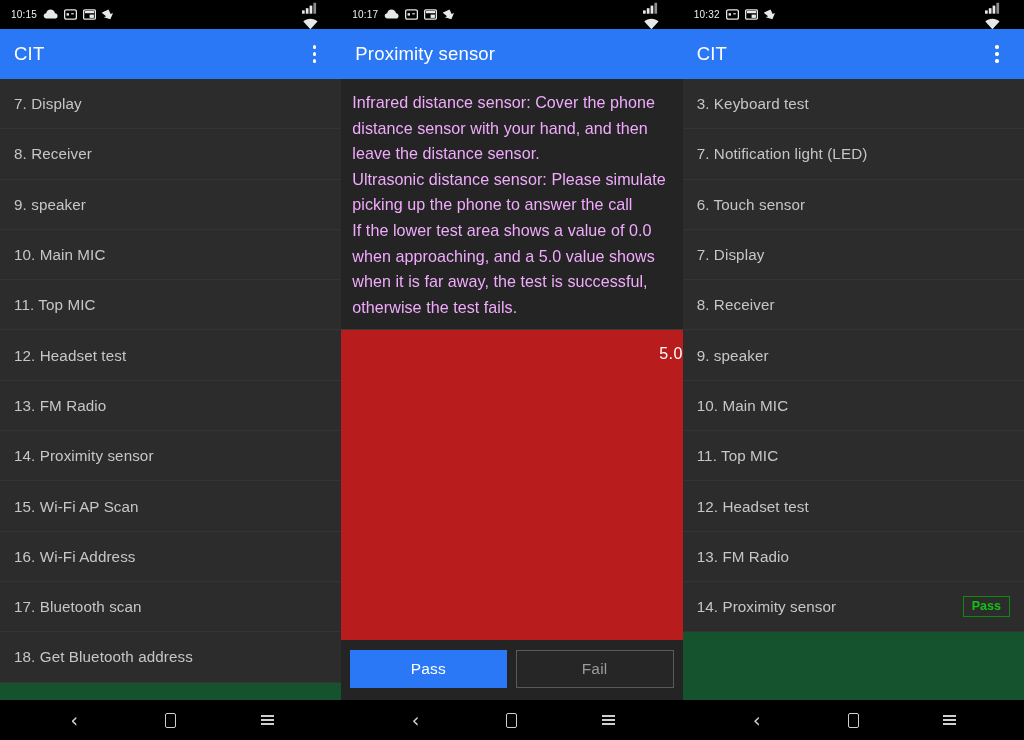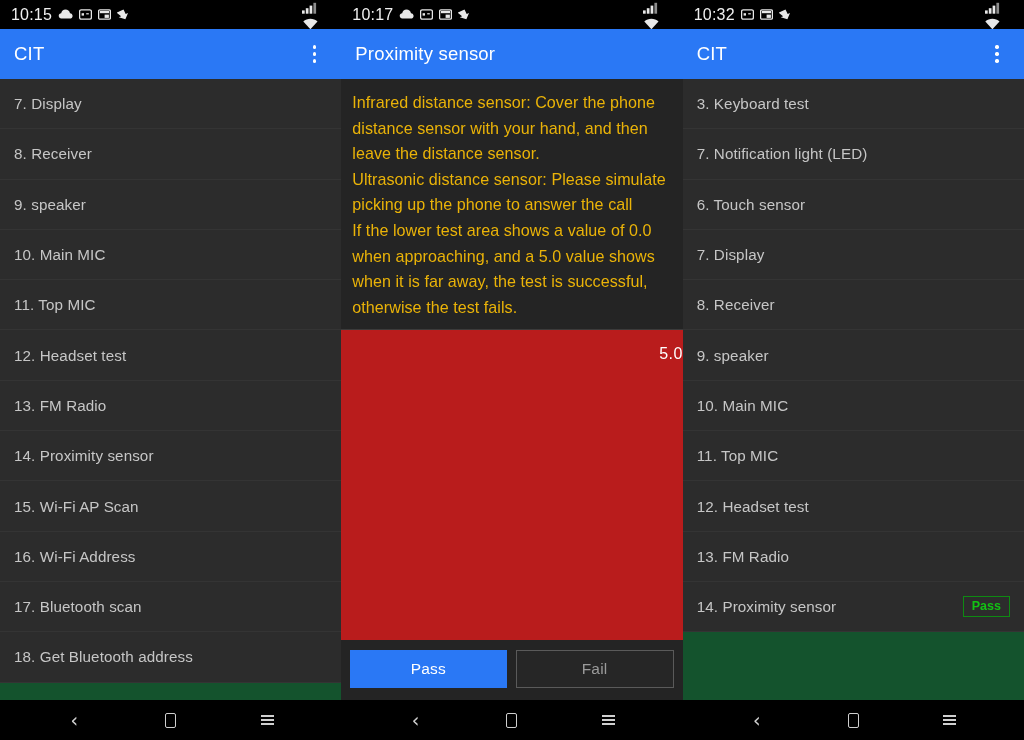--- a/index.html
+++ b/index.html
@@ -37,21 +37,21 @@
     background: #000;
     display: flex;
     align-items: center;
     padding: 0 9px 0 11px;
     color: #e8e8e8;
     font-size: 12.5px;
     letter-spacing: 0.1px;
   }
   .sb-left { display: flex; align-items: center; gap: 6px; }
   .sb-right { margin-left: auto; display: flex; align-items: center; gap: 4px; flex-direction: column; }
-  .sb-time { font-size: 16px; color: #f0f0f0; letter-spacing: .2px; }
+  .sb-time { font-size: 10px; color: #f0f0f0; letter-spacing: .2px; }
   .sb-rate { font-size: 12.5px; color: #f0f0f0; letter-spacing: .1px; }
   .sb-ico { display: inline-block; line-height: 0; }
 
   
   .appbar {
     height: 50px;
     flex: 0 0 50px;
     background: #2a78f5;
     display: flex;
     align-items: center;
@@ -108,21 +108,21 @@
 
   
   .detail {
     flex: 1 1 auto;
     background: #242424;
     display: flex;
     flex-direction: column;
     position: relative;
   }
   .detail-desc {
-    color: #eab308;
+    color: #f0abfc;
     font-size: 16.1px;
     line-height: 25.6px;
     padding: 11px 12px 9px 11px;
     letter-spacing: .05px;
     white-space: pre-line;
     border-bottom: 1px solid #3b3b3b;
   }
   .detail-value-wrap {
     flex: 1 1 auto;
     background: #b91c1c;

